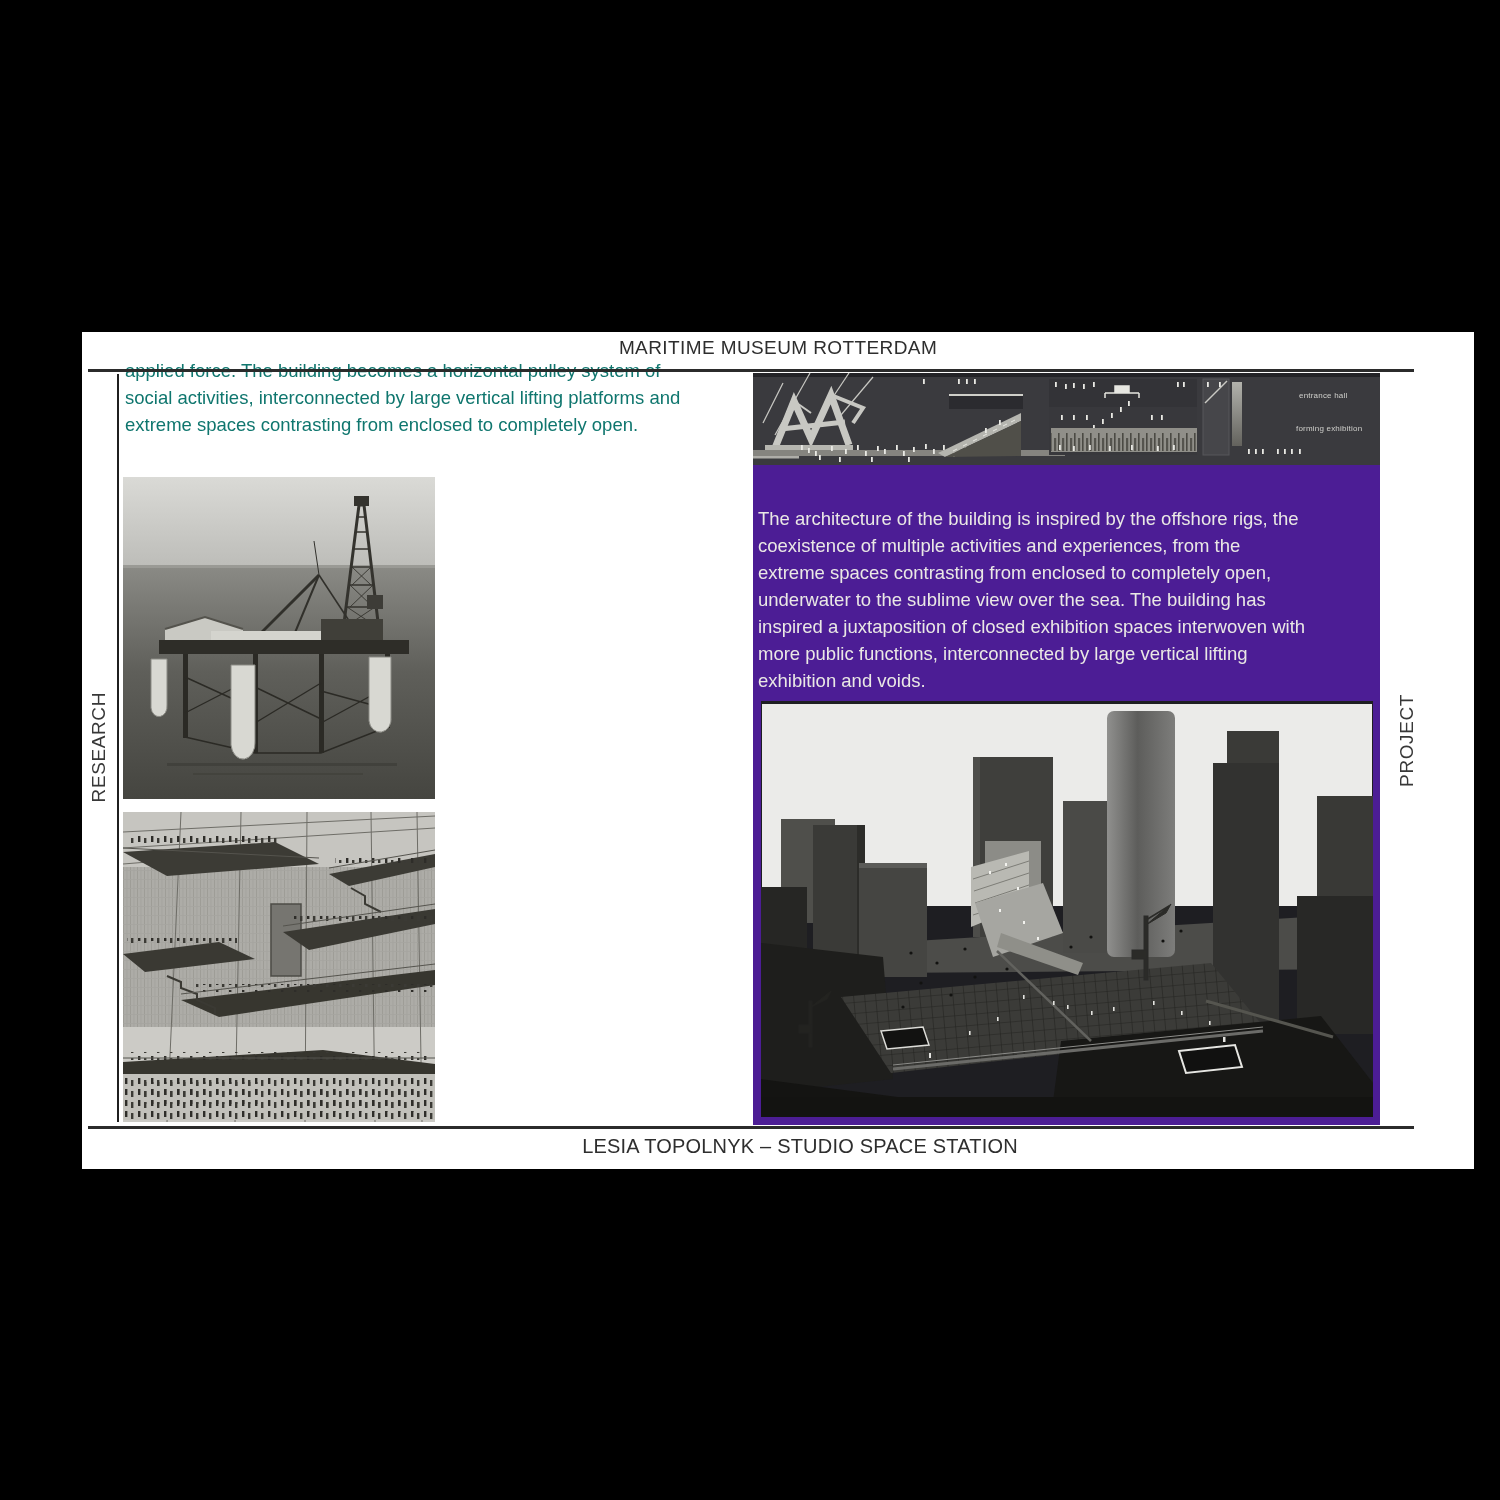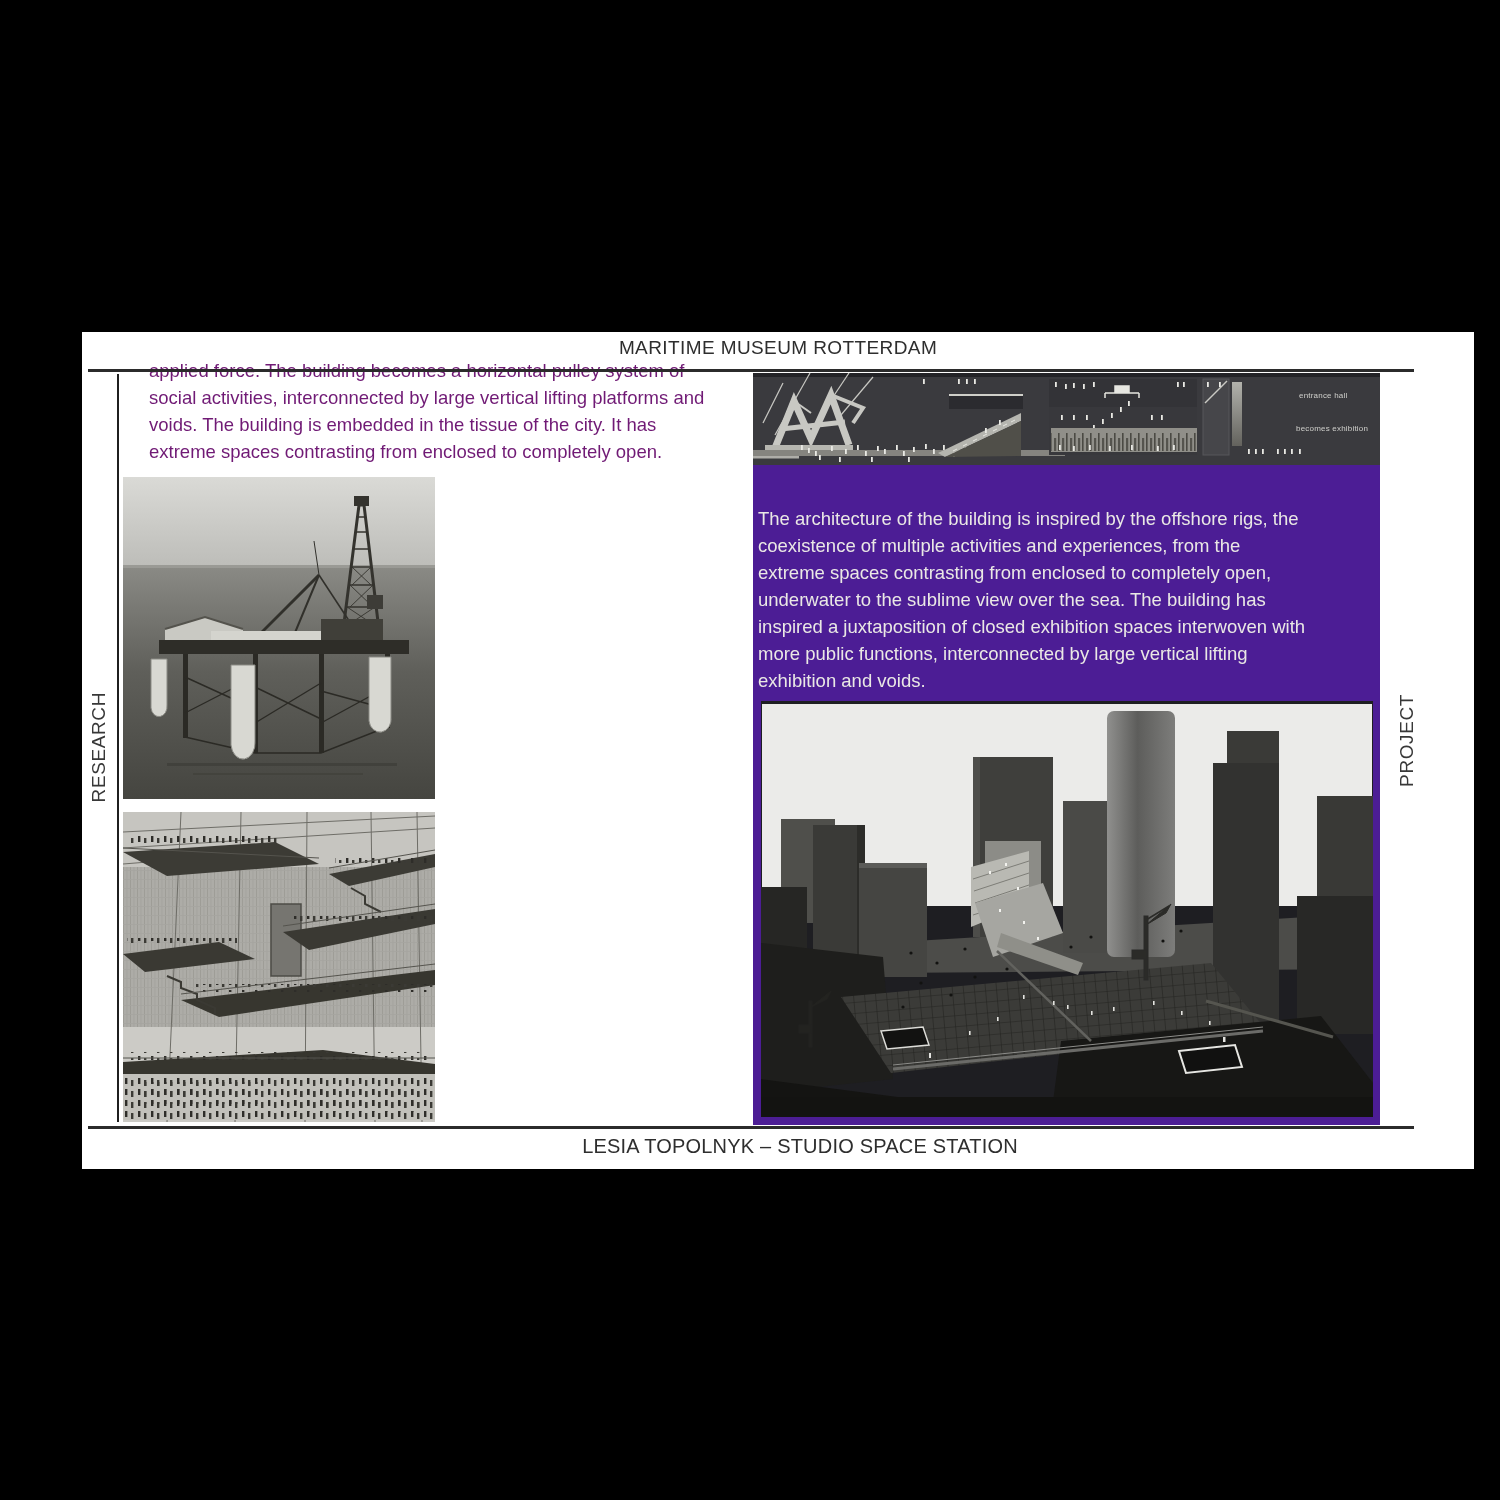--- a/index.html
+++ b/index.html
@@ -18,21 +18,21 @@
   .rule-bottom { top:794px; }
 
   .vlabel { position:absolute; writing-mode:vertical-rl; transform:rotate(180deg);
     font-size:19px; letter-spacing:.6px; color:#383838; }
   .vlabel-left { left:6px; top:360px; }
   .vlabel-right { left:1314px; top:362px; }
 
   .col-border { position:absolute; left:35px; top:42px; width:2px; height:748px; background:#1f1f1f; }
 
   .research-text { position:absolute; left:43px; top:25px; z-index:1; }
-  .research-text .tline { font-size:18.5px; line-height:27px; color:#701a75; white-space:nowrap;margin-left:24px; }
+  .research-text .tline { font-size:18.5px; line-height:27px; color:#0f766e; white-space:nowrap; }
 
   .img-frame { position:absolute; overflow:hidden; }
   .img-rig { left:41px; top:145px; width:312px; height:322px; }
   .img-interior { left:41px; top:480px; width:312px; height:310px; }
   .img-frame svg { display:block; width:100%; height:100%; }
 
   .project-panel { position:absolute; left:671px; top:41px; width:627px; height:752px; background:#4c1d95; }
   .collage { position:absolute; left:0; top:0; width:627px; height:92px; }
   .collage svg { display:block; width:100%; height:100%; }
   .sec-label { position:absolute; font-size:8px; letter-spacing:.2px; color:#cfcfcb; }
@@ -56,21 +56,20 @@
   <div class="rule rule-bottom"></div>
 
   <div class="vlabel vlabel-left">RESEARCH</div>
   <div class="vlabel vlabel-right">PROJECT</div>
 
   <div class="col-border"></div>
 
   <div class="research-text">
     <div class="tline">applied force. The building becomes a horizontal pulley system of</div>
     <div class="tline">social activities, interconnected by large vertical lifting platforms and</div>
-    <div class="tline">voids. The building is embedded in the tissue of the city. It has</div>
     <div class="tline">extreme spaces contrasting from enclosed to completely open.</div>
   </div>
 
   <div class="img-frame img-rig">
     <svg viewBox="0 0 312 322" preserveAspectRatio="none">
       <defs>
         <linearGradient id="rigSky" x1="0" y1="0" x2="0" y2="1">
           <stop offset="0" stop-color="#dadad6"></stop>
             <stop offset="1" stop-color="#bcbcb8"></stop>
         </linearGradient>
@@ -303,21 +302,21 @@
           <use href="#fg" x="495" y="76"></use>
             <use href="#fg" x="502" y="76"></use>
             <use href="#fg" x="509" y="76"></use>
           <use href="#fg" x="524" y="76"></use>
             <use href="#fg" x="531" y="76"></use>
             <use href="#fg" x="538" y="76"></use>
             <use href="#fg" x="546" y="76"></use>
         </g>
       </svg>
       <div class="sec-label sec-label-1">entrance hall</div>
-      <div class="sec-label sec-label-2">becomes exhibition</div>
+      <div class="sec-label sec-label-2">forming exhibition</div>
     </div>
 
     <div class="project-text">
       <div class="tline">The architecture of the building is inspired by the offshore rigs, the</div>
       <div class="tline">coexistence of multiple activities and experiences, from the</div>
       <div class="tline">extreme spaces contrasting from enclosed to completely open,</div>
       <div class="tline">underwater to the sublime view over the sea. The building has</div>
       <div class="tline">inspired a juxtaposition of closed exhibition spaces interwoven with</div>
       <div class="tline">more public functions, interconnected by large vertical lifting</div>
       <div class="tline">exhibition and voids.</div>

